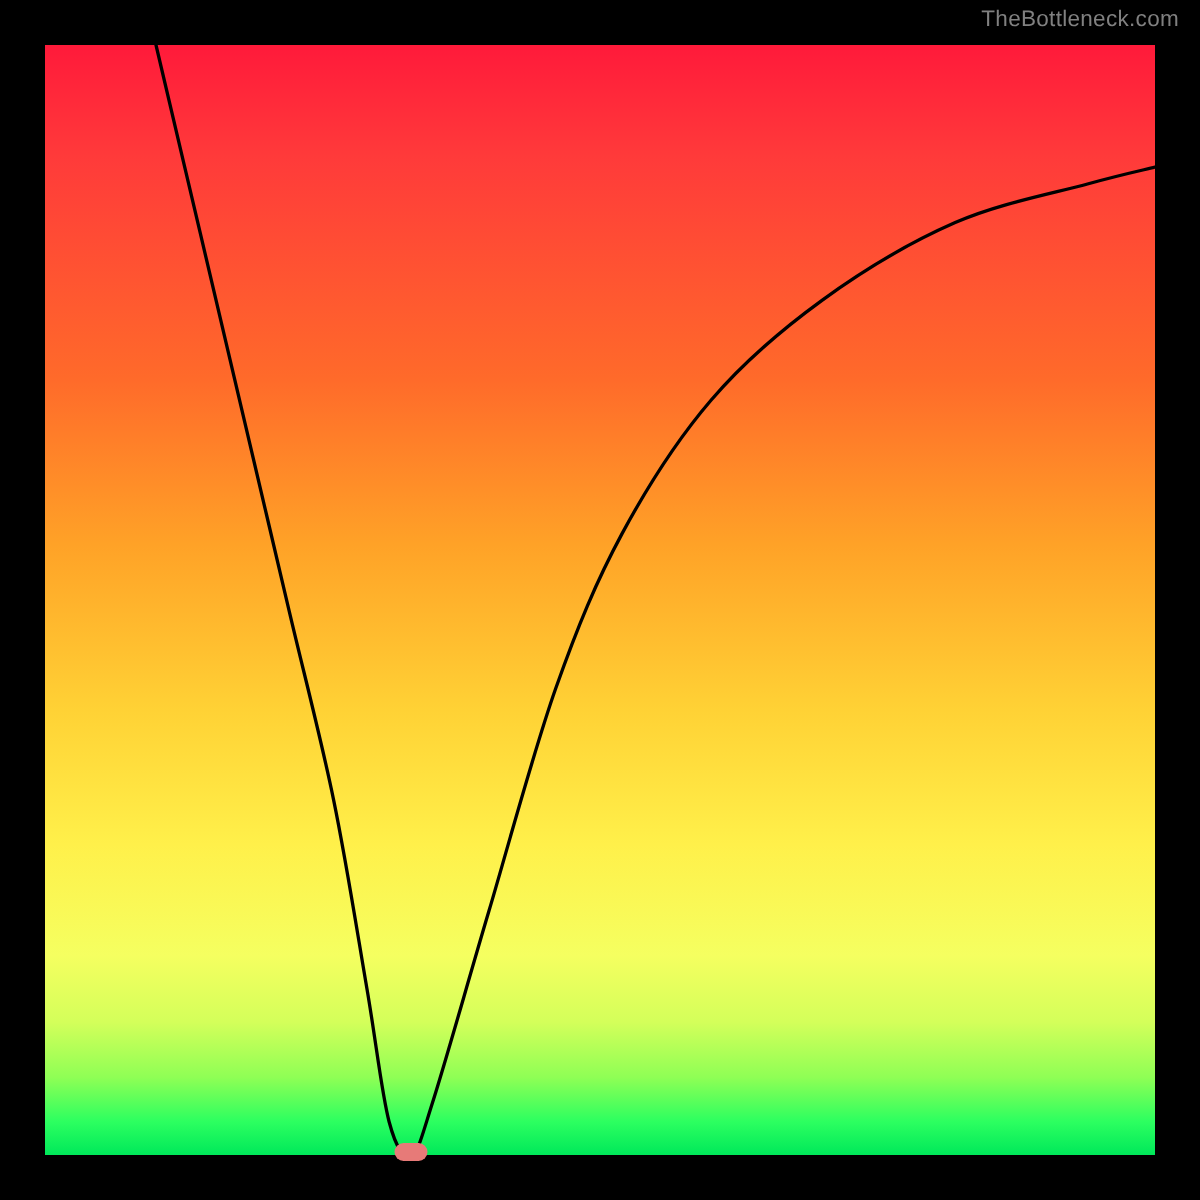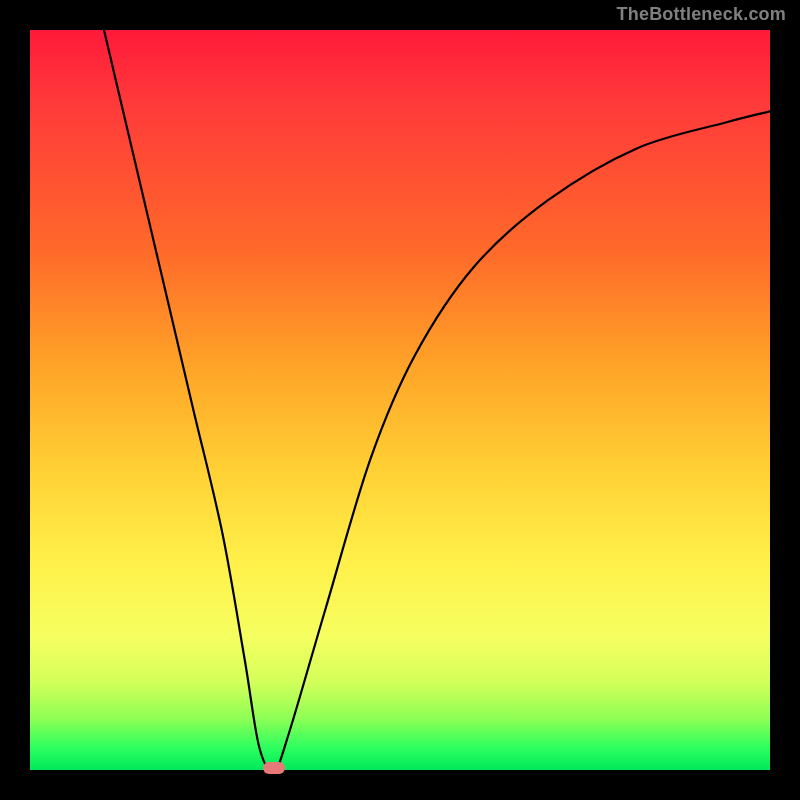--- a/index.html
+++ b/index.html
@@ -46,23 +46,23 @@
     left: 0;
     top: 0;
     width: 740px;
     height: 740px;
   }
   .watermark {
     position: absolute;
     top: 4px;
     right: 14px;
     color: #808080;
-    font-size: 18px;
+    font-size: 15px;
     letter-spacing: 0.2px;
-    font-weight: 700;
+    font-weight: 400;
   }
   .marker {
     position: absolute;
     width: 22px;
     height: 12px;
     border-radius: 6px;
     background: #e77a78;
   }
 </style>
 </head>

